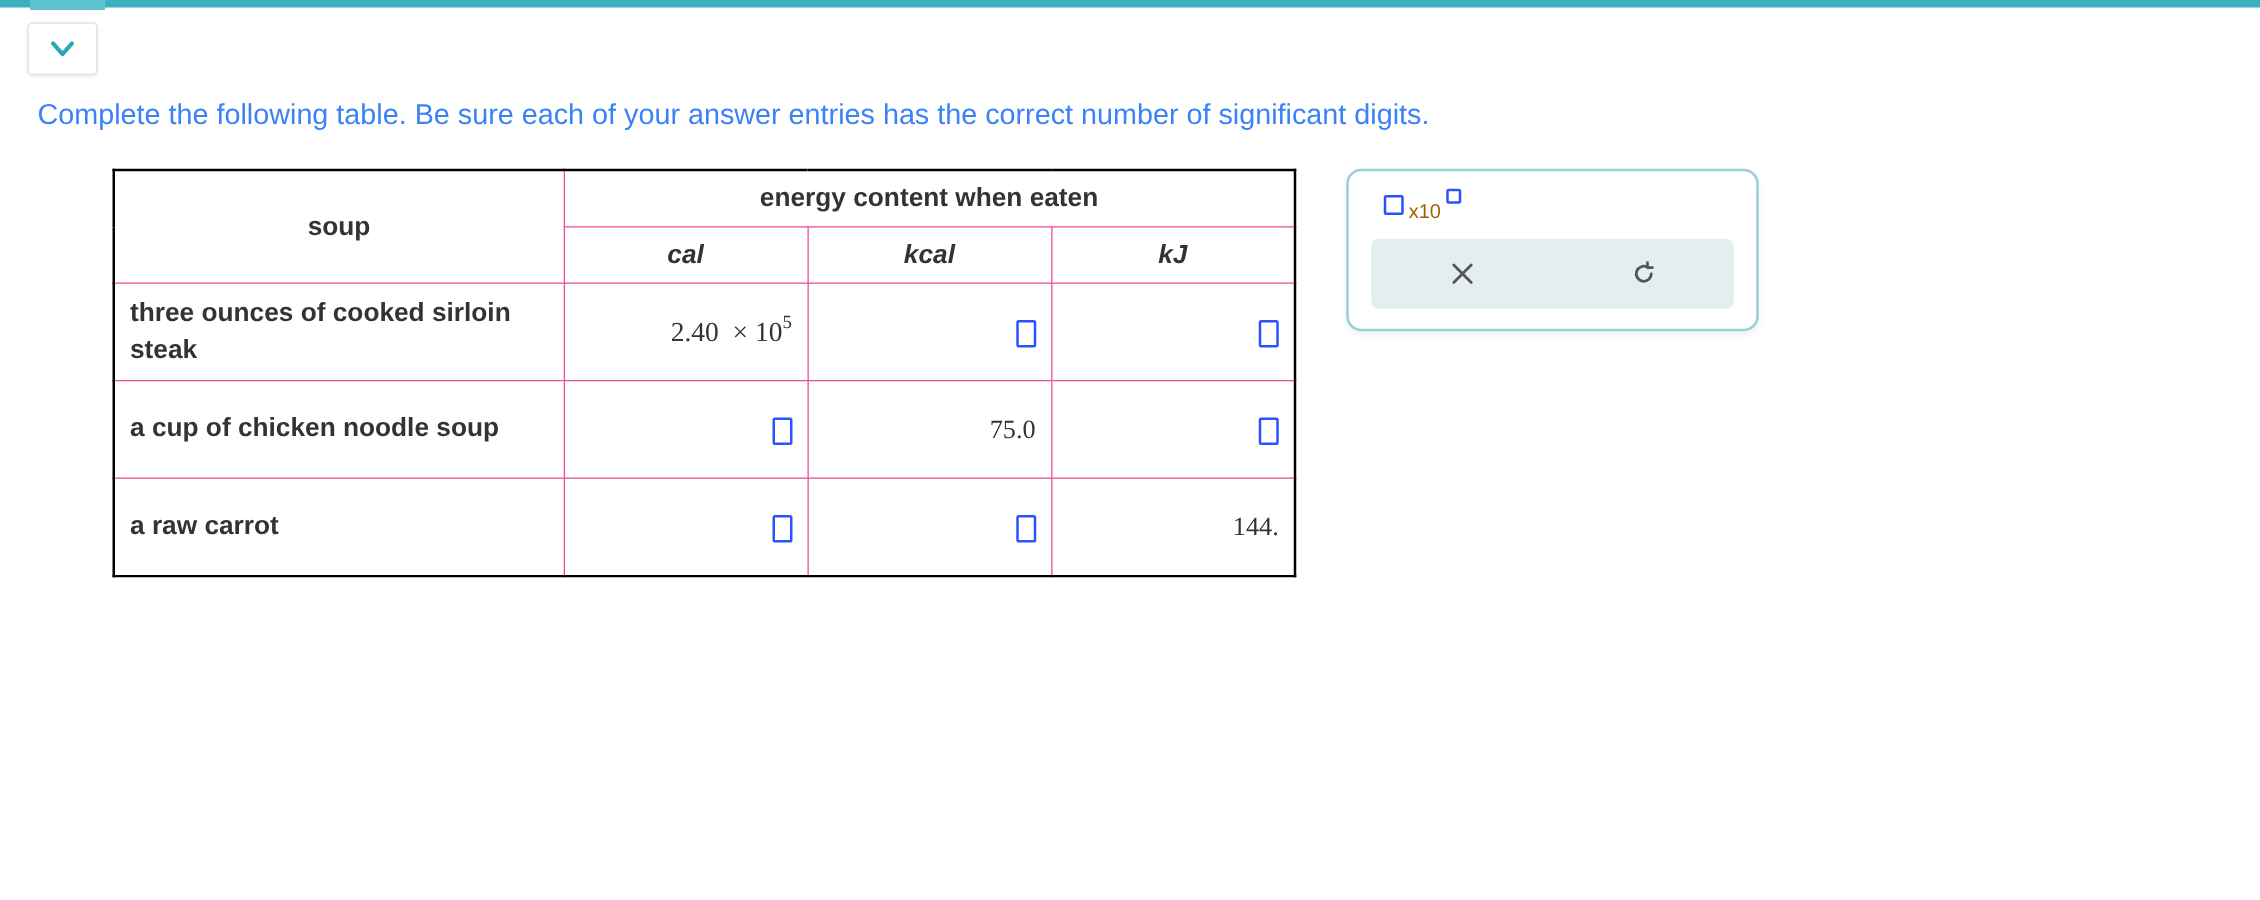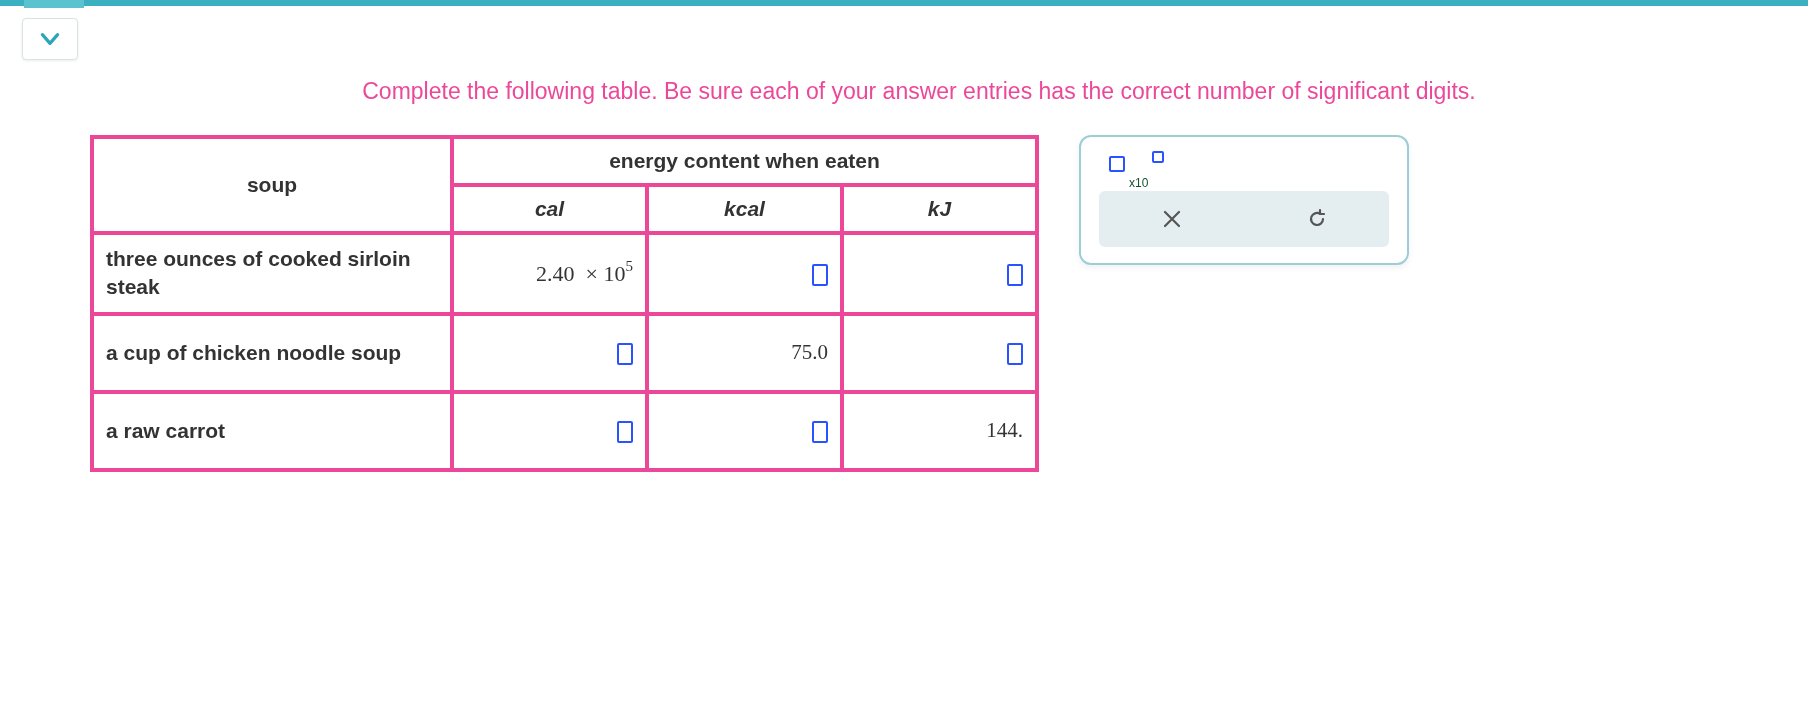--- a/index.html
+++ b/index.html
@@ -34,35 +34,34 @@
     border-radius: 4px;
     display: flex;
     align-items: center;
     justify-content: center;
     box-shadow: 0 1px 3px rgba(0,0,0,0.08);
   }
   .collapse-btn svg { width: 26px; height: 26px; }
   .instruction {
     margin: 72px 0 30px 30px;
     font-size: 23px;
-    color: #ec4899;
-    text-align: center;
+    color: #3b82f6;
   }
   .content-row {
     display: flex;
     align-items: flex-start;
     margin-left: 90px;
     gap: 40px;
   }
   table.energy {
     border-collapse: collapse;
     border: 2px solid #000;
   }
   table.energy th, table.energy td {
-    border: 4px solid #ec4899;
+    border: 1px solid #ec4899;
     padding: 10px 12px;
     font-size: 21px;
   }
   table.energy th {
     font-weight: bold;
     text-align: center;
   }
   .food-header {
     width: 360px;
     vertical-align: middle;
@@ -106,25 +105,25 @@
   .sci-tool .sq {
     width: 16px; height: 16px;
     border: 2px solid #2b52ff;
     border-radius: 2px;
   }
   .sci-tool .sq.small {
     width: 12px; height: 12px;
     margin-bottom: 14px;
   }
   .sci-tool .x10 {
-    font-size: 12px;
-    color: #14532d;
+    font-size: 16px;
+    color: #a16207;
     margin: 0 2px;
     position: relative;
-    top: 19px;
+    top: 6px;
   }
   .button-row {
     background: #e4edef;
     border-radius: 6px;
     height: 56px;
     display: flex;
     align-items: center;
     justify-content: space-around;
   }
   .button-row .tool-btn {

